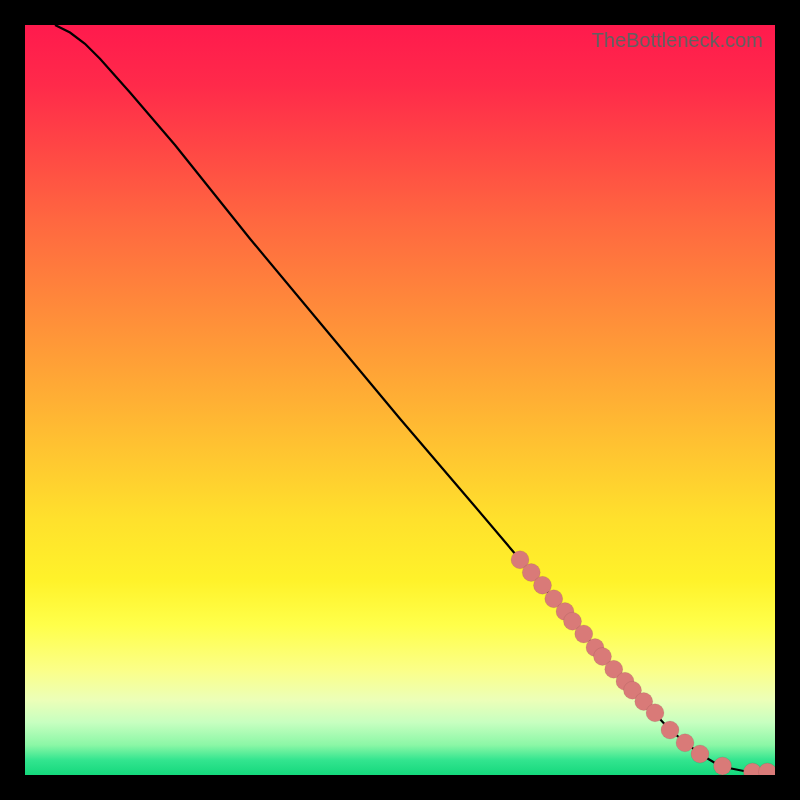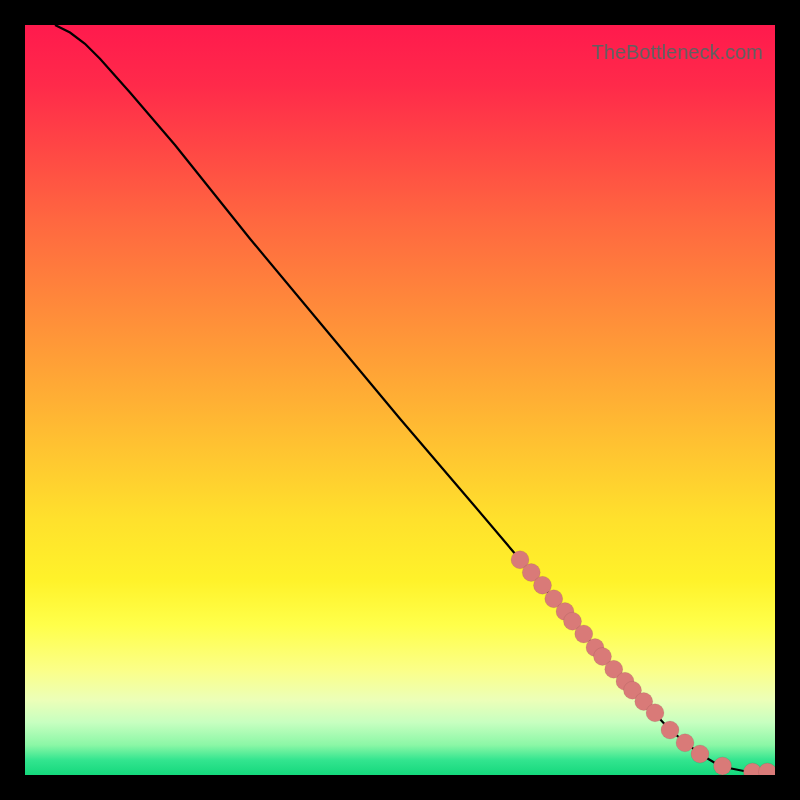--- a/index.html
+++ b/index.html
@@ -31,21 +31,21 @@
       #fbff88 86%,
       #ecffb8 90%,
       #c7ffc0 93%,
       #8bf7a6 96%,
       #33e58f 98%,
       #14d87c 100%
     );
   }
   .watermark {
     position: absolute;
-    top: 16px;
+    top: 4px;
     right: 12px;
     color: #606060;
     font-size: 20px;
     font-weight: 500;
     z-index: 5;
   }
   svg.overlay {
     position: absolute;
     left: 0; top: 0;
     width: 750px;

